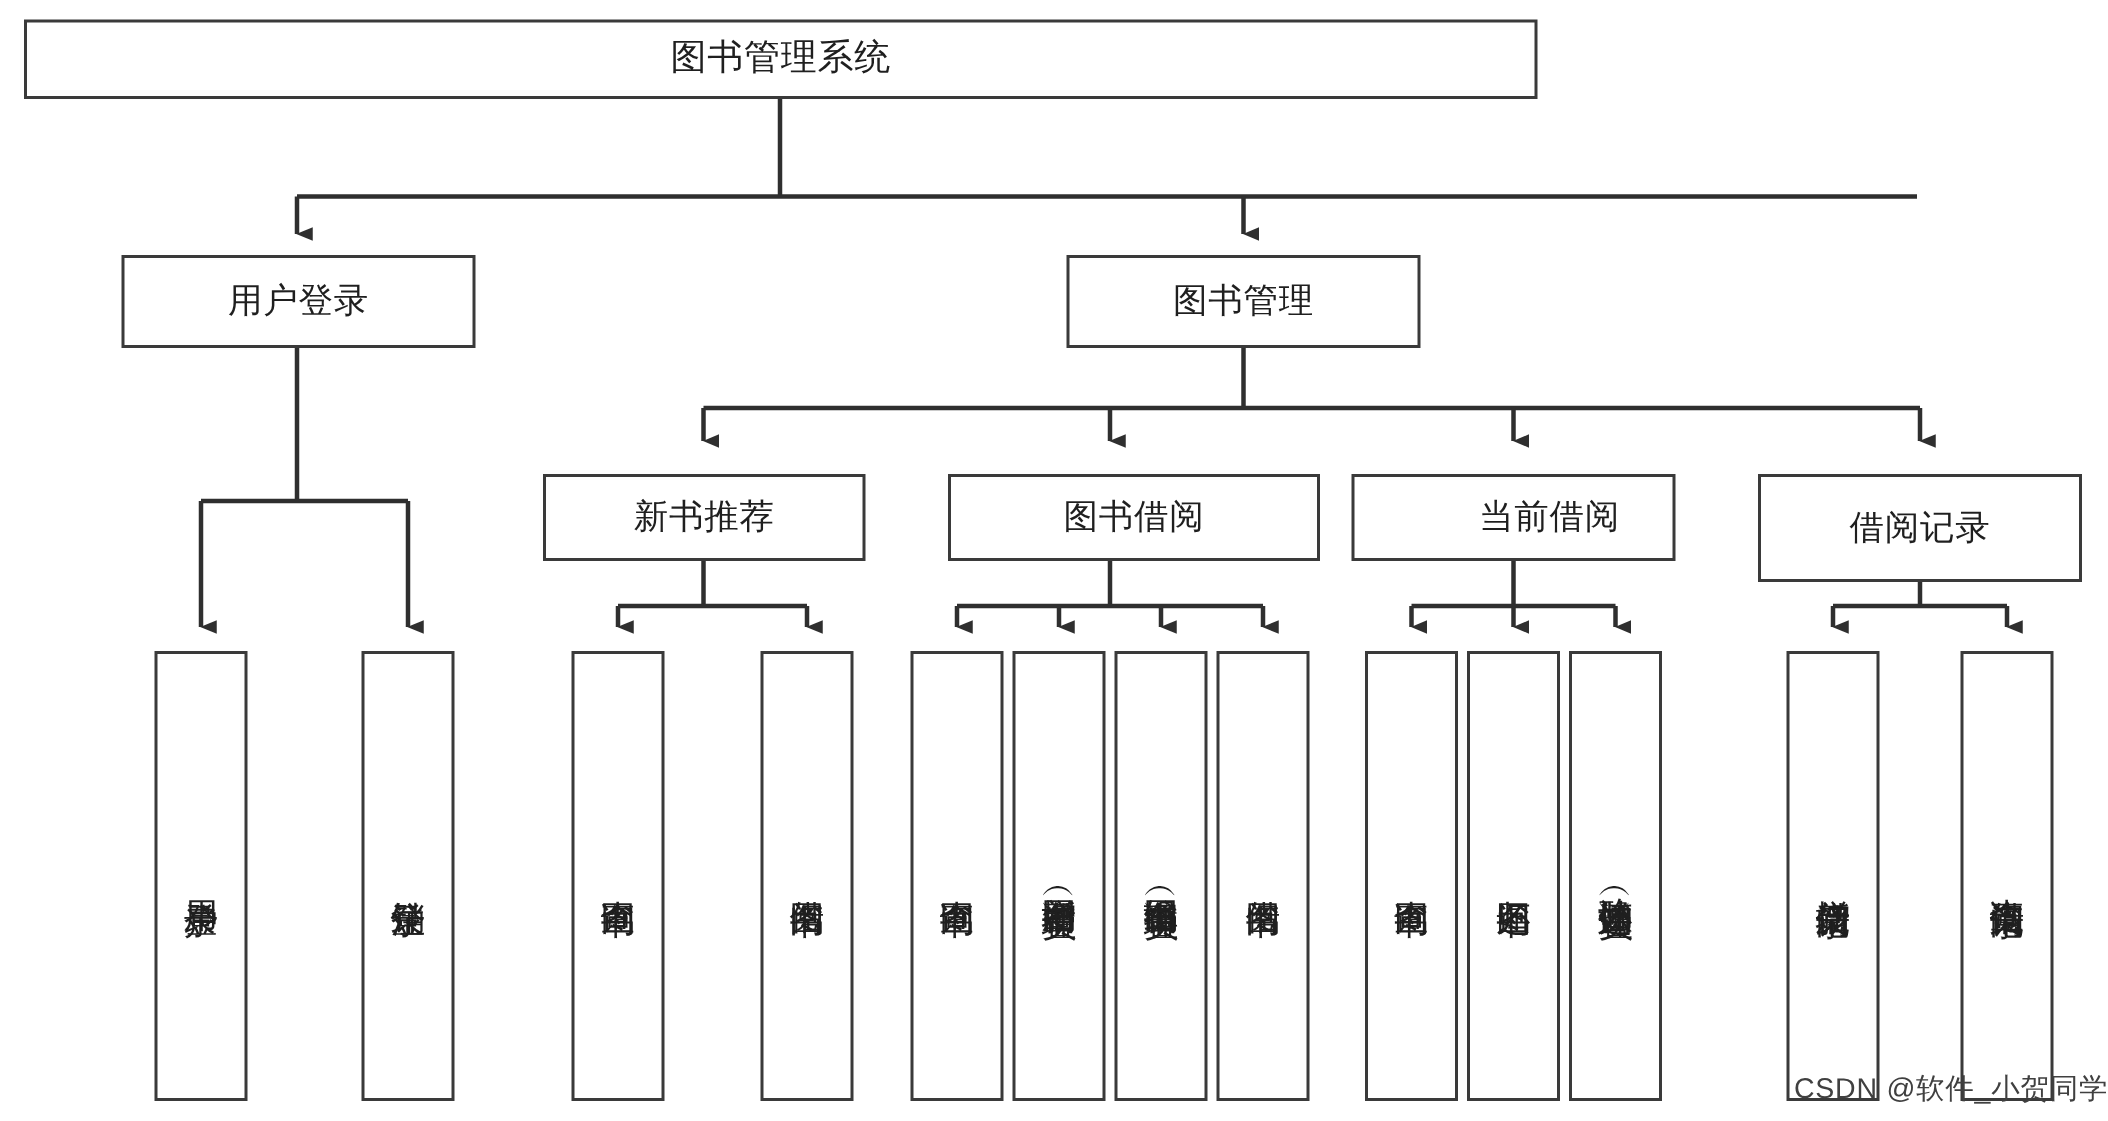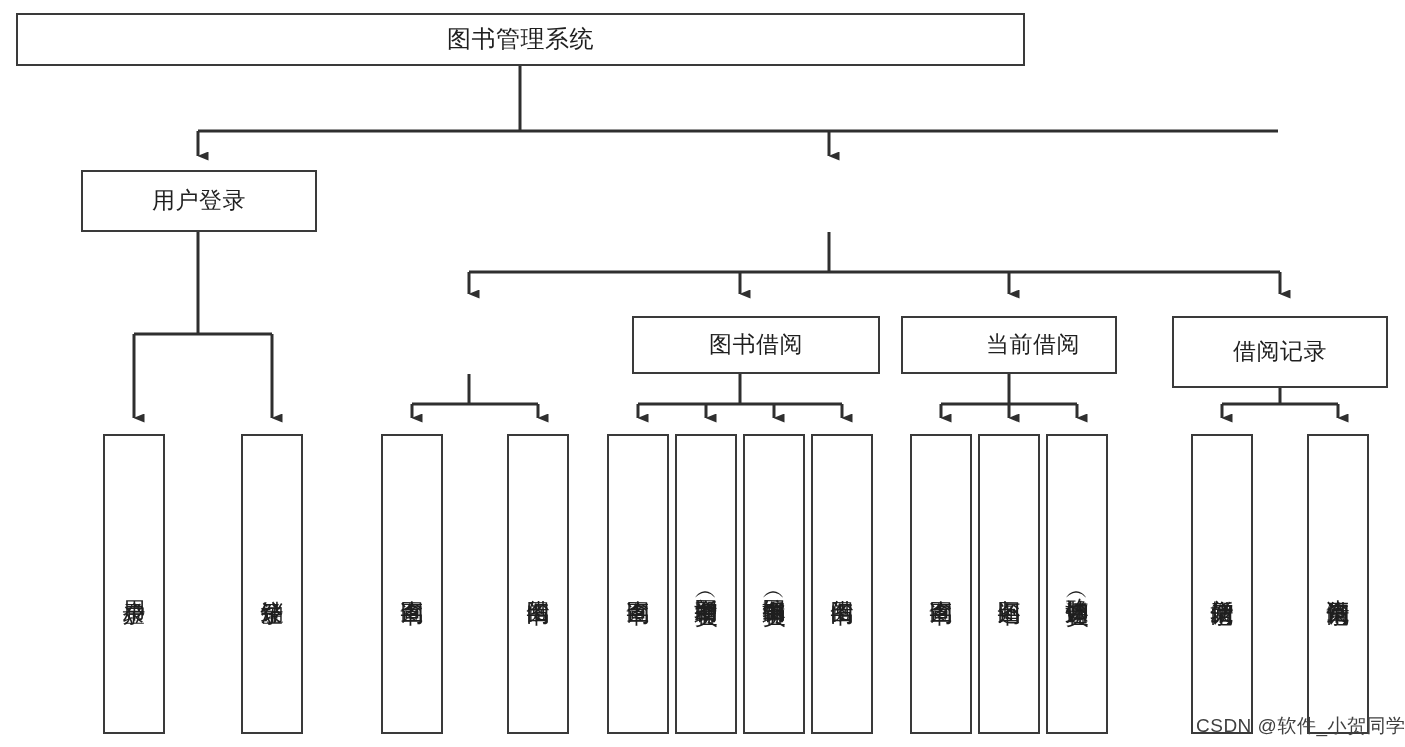--- a/index.html
+++ b/index.html
@@ -124,21 +124,27 @@
     </g>
   </svg>
 
   <div class="node node-h root" style="left:16px; top:13px; width:1009px; height:53px;">
     <span>图书管理系统</span>
   </div>
 
   <div class="node node-h" style="left:81px; top:170px; width:236px; height:62px;">
     <span>用户登录</span>
   </div>
+  <div class="node node-h" style="left:711px; top:170px; width:236px; height:62px;">
+    <span>图书管理</span>
+  </div>
 
+  <div class="node node-h" style="left:362px; top:316px; width:215px; height:58px;">
+    <span>新书推荐</span>
+  </div>
   <div class="node node-h" style="left:632px; top:316px; width:248px; height:58px;">
     <span>图书借阅</span>
   </div>
   <div class="node node-h" style="left:901px; top:316px; width:216px; height:58px;padding-left:48px;">
     <span>当前借阅</span>
   </div>
   <div class="node node-h" style="left:1172px; top:316px; width:216px; height:72px;">
     <span>借阅记录</span>
   </div>
 

